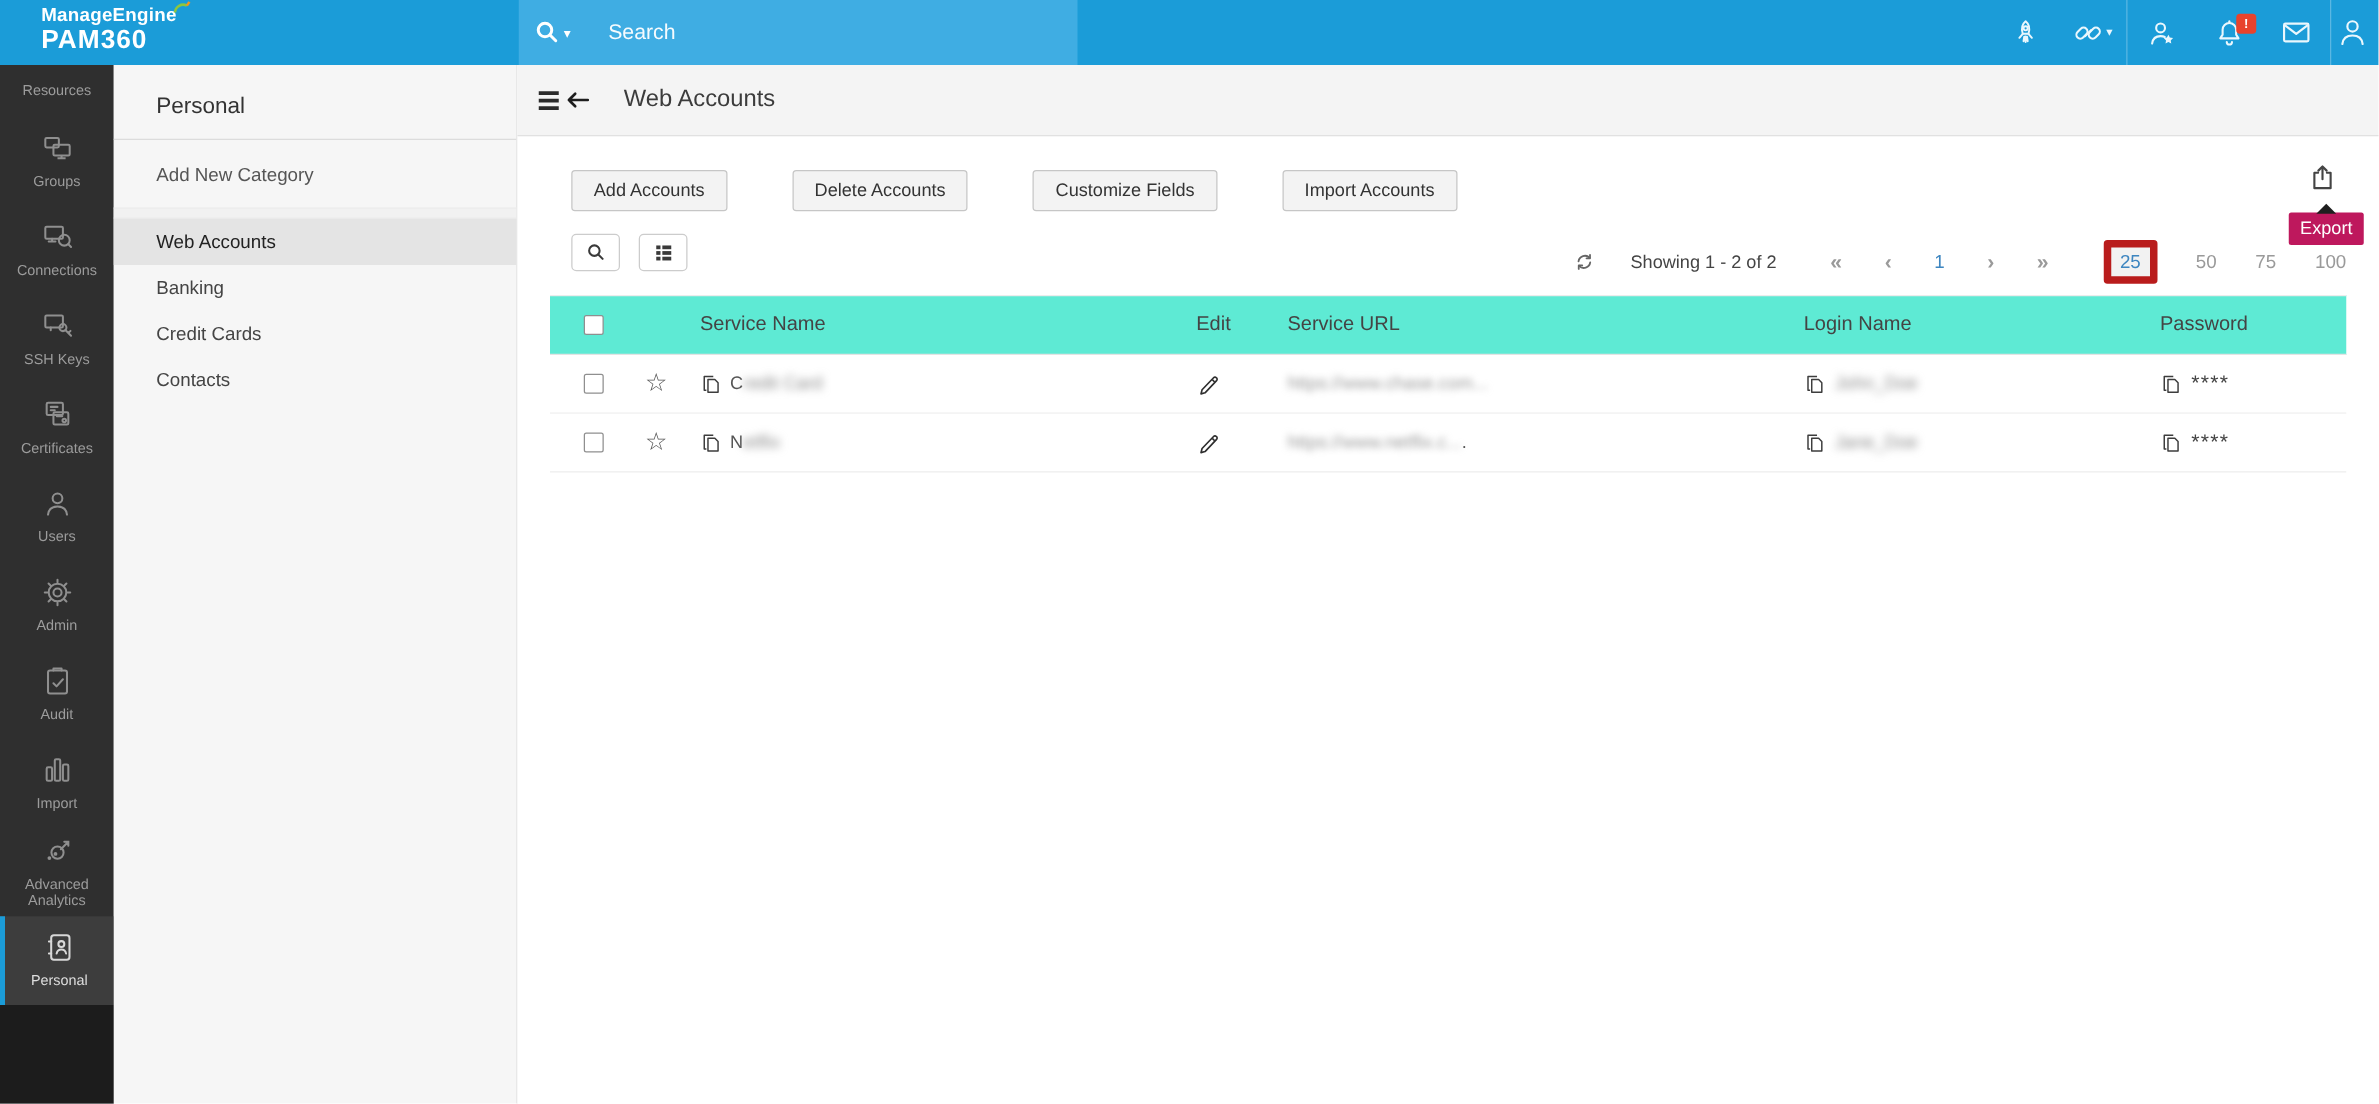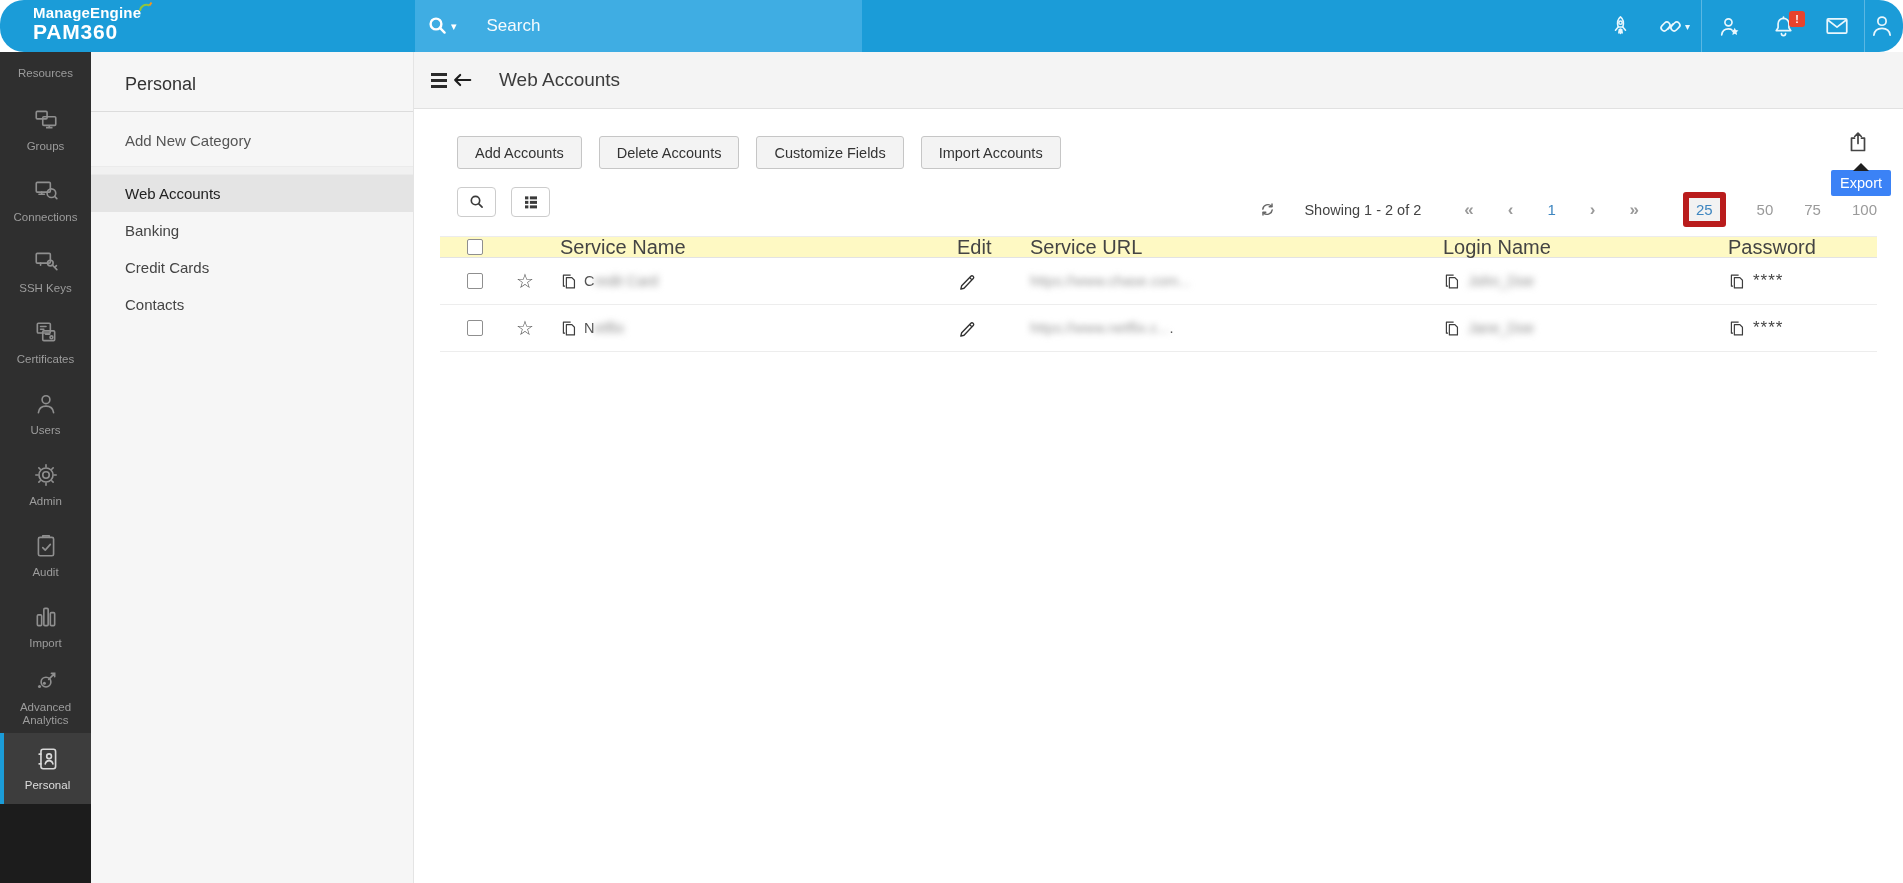--- a/index.html
+++ b/index.html
@@ -1,20 +1,20 @@
 <!DOCTYPE html>
 <html><head>
 <meta charset="utf-8">
 <style>
   * { margin:0; padding:0; box-sizing:border-box; }
   body { font-family:"Liberation Sans", sans-serif; background:#fff; }
   .screen { position:relative; width:1903px; height:883px; overflow:hidden; background:#fff; }
 
   
-  .top-header { position:absolute; left:0; top:0; width:100%; height:52px; background:#1b9cd8;border-radius:24px; }
+  .top-header { position:absolute; left:0; top:0; width:100%; height:52px; background:#1b9cd8; }
   .logo { position:absolute; left:33px; top:4px; color:#fff; cursor:pointer; }
   .logo-brand { font-size:15px; font-weight:700; letter-spacing:.2px; position:relative; }
   .logo-swoosh { position:absolute; right:-12px; top:-4px; }
   .logo-product { font-size:21px; font-weight:700; letter-spacing:.8px; margin-top:-1px; }
 
   .searchbar { position:absolute; left:415px; top:0; width:447px; height:52px; background:#3fade3; display:flex; align-items:center; }
   .search-glyph { display:flex; align-items:center; margin-left:11px; color:#fff; }
   .search-caret { color:#fff; font-size:11px; margin-left:1px; }
   .searchbar input { background:transparent; border:none; outline:none; color:#fff; font-size:17px; margin-left:30px; width:330px; font-family:"Liberation Sans", sans-serif; }
   .searchbar input::placeholder { color:#fff; opacity:.95; }
@@ -46,41 +46,41 @@
   .cat-item.selected { background:#e4e4e4; color:#222; }
 
   
   .content { position:absolute; left:414px; top:52px; right:0; height:831px; background:#fff; }
   .content-head { height:57px; background:#f4f4f4; border-bottom:1px solid #e1e1e1; display:flex; align-items:center; }
   .menu-back { display:flex; align-items:center; margin-left:17px; cursor:pointer; }
   .ham { display:flex; flex-direction:column; gap:3px; margin-right:2px; }
   .ham div { width:16px; height:3px; background:#2b2b2b; }
   .page-title { font-size:19px; color:#3c3c3c; margin-left:24px; }
 
-  .toolbar { position:absolute; left:43px; top:84px; display:flex; gap:17px; }
+  .toolbar { position:absolute; left:43px; top:84px; display:flex; gap:52px; }
   .btn { height:33px; padding:0 17px; background:#f3f3f3; border:1px solid #c6c6c6; border-radius:3px; font-size:14.5px; color:#333; display:flex; align-items:center; cursor:pointer; }
 
   .mini-controls { position:absolute; left:43px; top:135px; display:flex; gap:15px; }
   .mini-btn { width:39px; height:30px; background:#fff; border:1px solid #ccc; border-radius:4px; display:flex; align-items:center; justify-content:center; cursor:pointer; color:#3a3a3a; }
 
   .paging { position:absolute; top:140px; right:26px; display:flex; align-items:center; font-size:14.5px; color:#555;gap:12px; }
   .refresh { color:#666; display:flex; margin-right:16px; cursor:pointer; }
   .showing { color:#444; margin-right:20px; }
   .pg-arrow { color:#9a9a9a; font-weight:700; font-size:17px; margin:0 11px; cursor:pointer; }
   .pg-num { color:#3e86c0; font-size:15px; margin:0 11px; cursor:pointer; }
   .pg-size { color:#9a9a9a; font-size:15px; margin-left:19px; cursor:pointer; }
   .pg-size.sel { border:6px solid #b91c1c; background:#f2f2f2; color:#3e86c0; border-radius:3px; padding:3px 7px; margin-left:21px; }
 
   .export-btn { position:absolute; top:78px; right:33px; color:#444; cursor:pointer; }
-  .tooltip { position:absolute; top:118px; right:12px; background:#3b82f6; color:#fff; font-size:14.5px; padding:5px 9px; border-radius:2px; z-index:5; }
+  .tooltip { position:absolute; top:118px; right:12px; background:#be185d; color:#fff; font-size:14.5px; padding:5px 9px; border-radius:2px; z-index:5; }
   .tooltip::before { content:""; position:absolute; top:-7px; left:50%; margin-left:-8px; border:8px solid transparent; border-bottom-color:#1f1f1f; border-top:none; }
 
   
   .tablewrap { position:absolute; left:26px; right:26px; top:184px; }
-  .thead { display:flex; align-items:center; height:22px; background:#fef9c3; border-top:1px solid #ececec; border-bottom:1px solid #e3e3e3; color:#444; font-size:20px; }
+  .thead { display:flex; align-items:center; height:48px; background:#5eead4; border-top:1px solid #ececec; border-bottom:1px solid #e3e3e3; color:#444; font-size:16px; }
   .trow { display:flex; align-items:center; height:47px; border-bottom:1px solid #ededed; font-size:14.5px; color:#555; background:#fff; }
   .c-check { width:65px; padding-left:27px; display:flex; align-items:center; }
   .c-star { width:40px; display:flex; justify-content:center; }
   .c-name { width:385px; padding-left:15px; display:flex; align-items:center; gap:7px; }
   .c-edit { width:80px; padding-left:27px; display:flex; align-items:center; }
   .c-url { width:420px; padding-left:20px; display:flex; align-items:center; }
   .c-login { width:285px; padding-left:13px; display:flex; align-items:center; gap:8px; }
   .c-pass { flex:1; padding-left:13px; display:flex; align-items:center; gap:8px; }
   .checkbox { width:16px; height:16px; border:1.5px solid #8f8f8f; border-radius:2px; background:#fff; cursor:pointer; }
   .star { font-size:20px; color:#555; cursor:pointer; line-height:1; }

